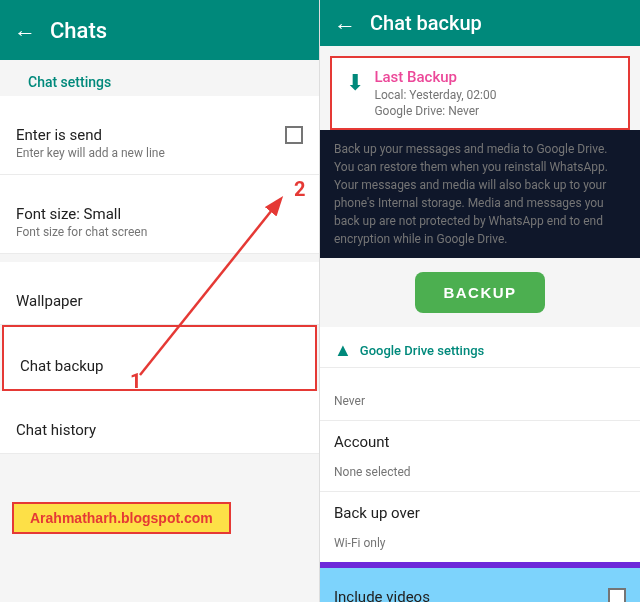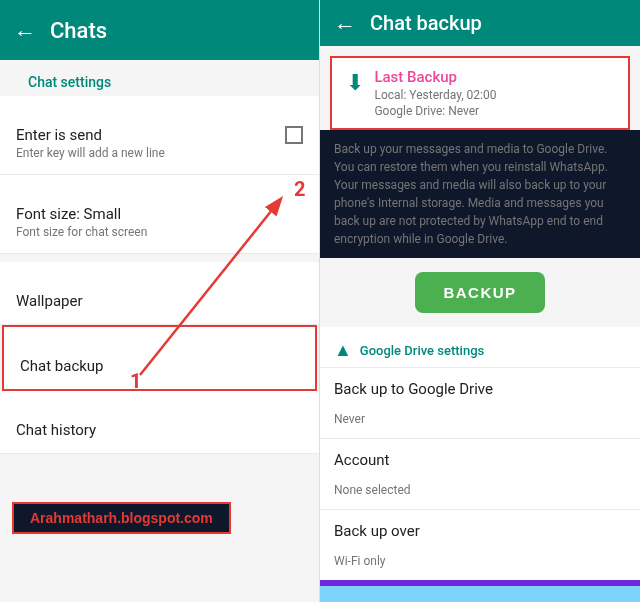--- a/index.html
+++ b/index.html
@@ -112,21 +112,21 @@
       height: 602px;
       pointer-events: none;
     }
 
     
     .blog-badge {
       position: absolute;
       bottom: 68px;
       left: 12px;
       border: 2px solid #e53935;
-      background: #0f172a;
+      background: #fde047;
       padding: 6px 16px;
       color: #e53935;
       font-size: 14px;
       font-weight: bold;
       font-family: Arial, sans-serif;
     }
 
     
     .right-panel {
       width: 320px;
@@ -347,21 +347,20 @@
 
   <button class="backup-button">BACKUP</button>
 
   <div class="google-drive-section">
     <div class="gdrive-header">
       <span class="gdrive-icon">▲</span>
       <span>Google Drive settings</span>
     </div>
 
     <div class="gdrive-setting-item">
-      <div class="gs-title">Back up to Google Drive</div>
       <div class="gs-subtitle">Never</div>
     </div>
 
     <div class="gdrive-setting-item">
       <div class="gs-title">Account</div>
       <div class="gs-subtitle">None selected</div>
     </div>
 
     <div class="gdrive-setting-item">
       <div class="gs-title">Back up over</div>

